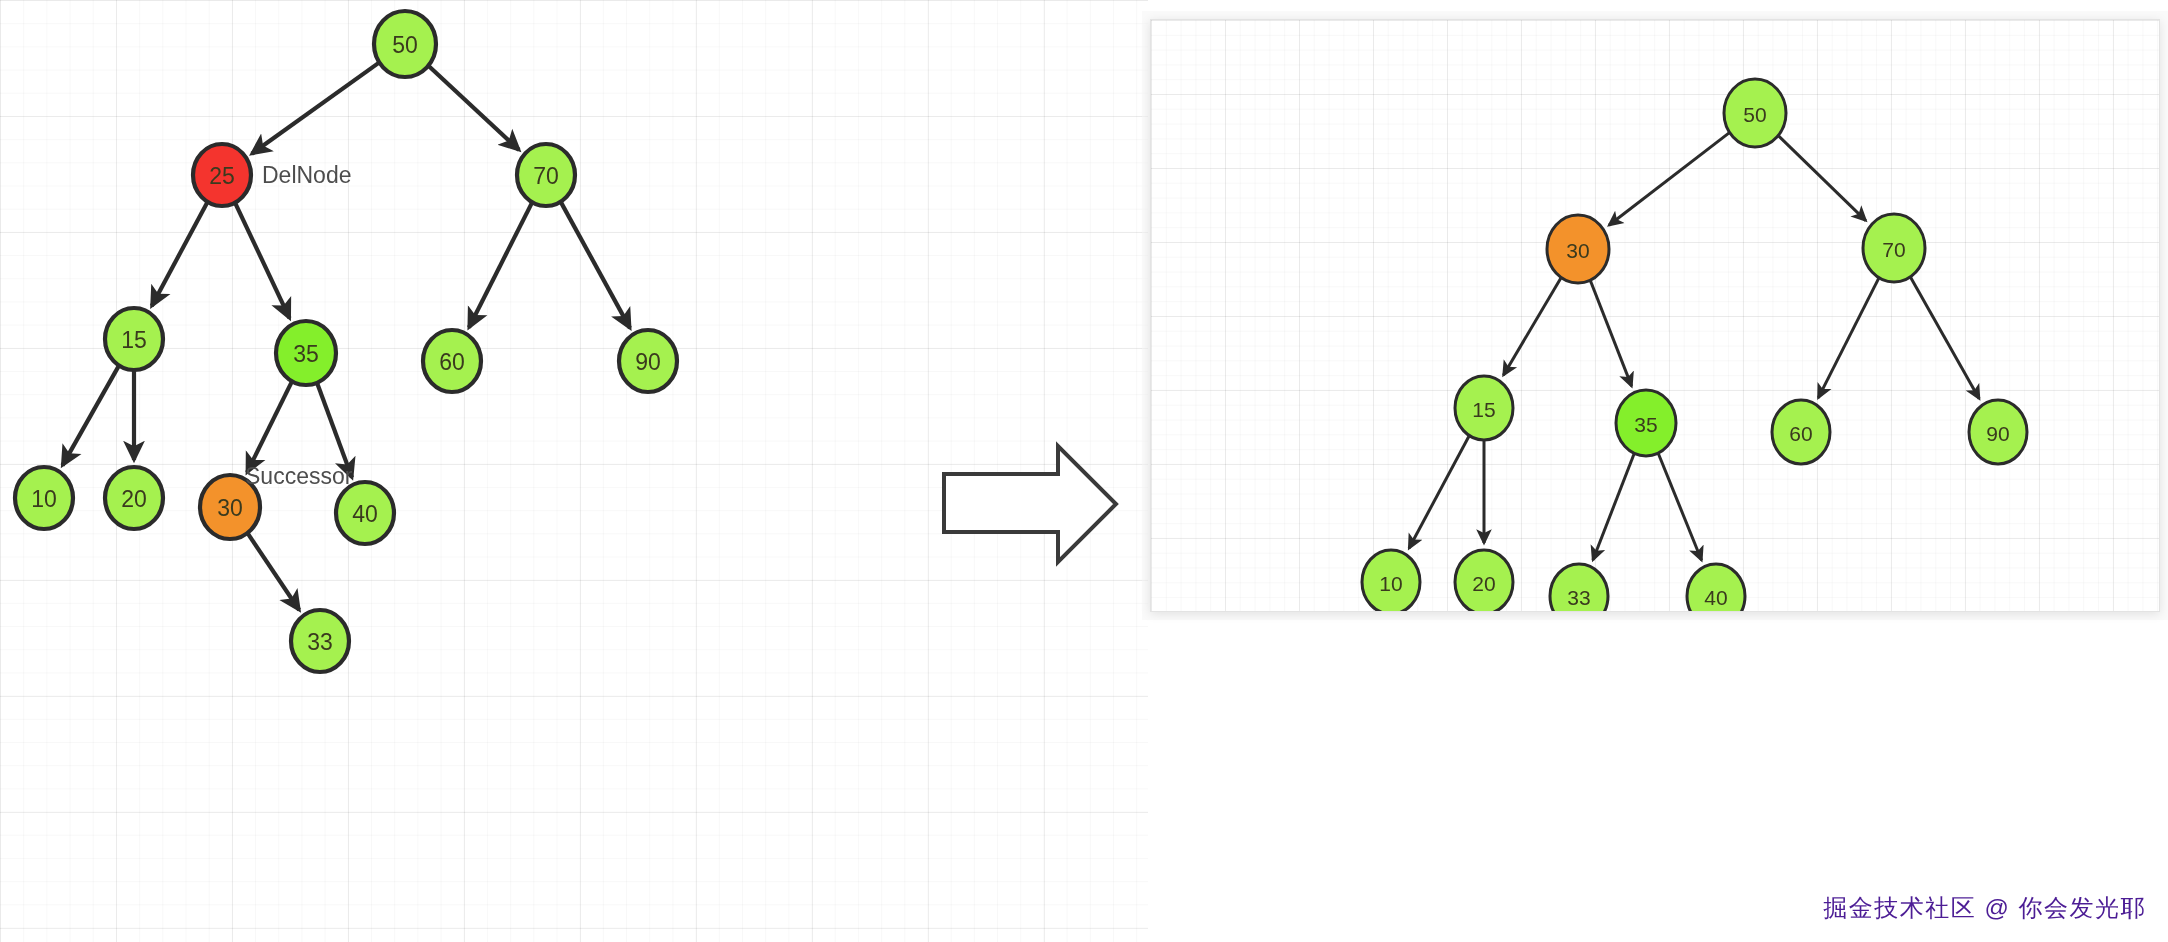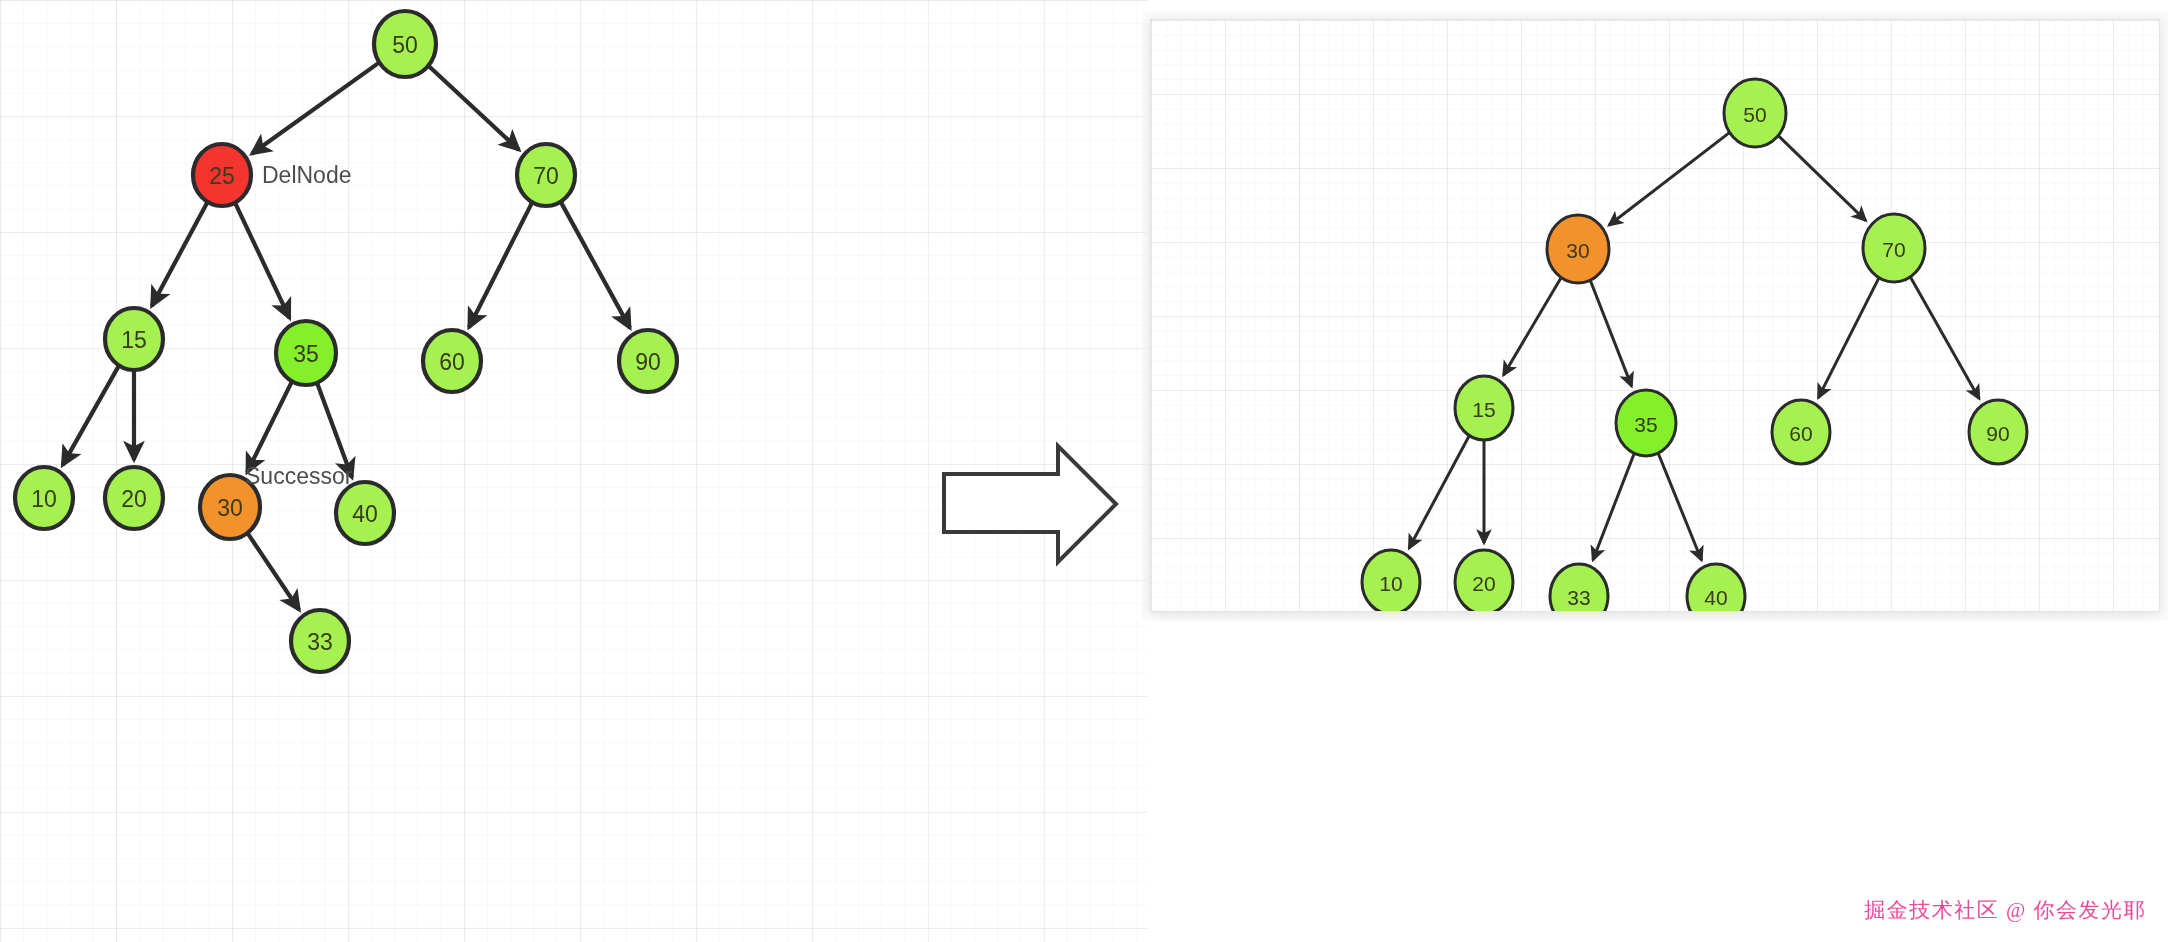--- a/index.html
+++ b/index.html
@@ -64,23 +64,23 @@
   }
   .node-circ{stroke:#2b2b2b;stroke-width:4.2;}
   .node-circ-r{stroke:#2b2b2b;stroke-width:3.0;}
   
   #transition-arrow{
     position:absolute;left:940px;top:440px;width:180px;height:130px;
   }
   
   #watermark{
     position:absolute;right:22px;bottom:18px;
-    font-family:Liberation Serif, serif;
-    font-size:21px;
-    color:#ec4899;
+    font-family:Liberation Sans, sans-serif;
+    font-size:24px;
+    color:#4c1d95;
     letter-spacing:1.5px;
     white-space:nowrap;
     user-select:none;
   }
 </style>
 </head>
 <body>
 
 <div id="left-canvas" class="grid-bg">
   <svg class="svg-layer" id="svg-before" width="1148" height="942">

